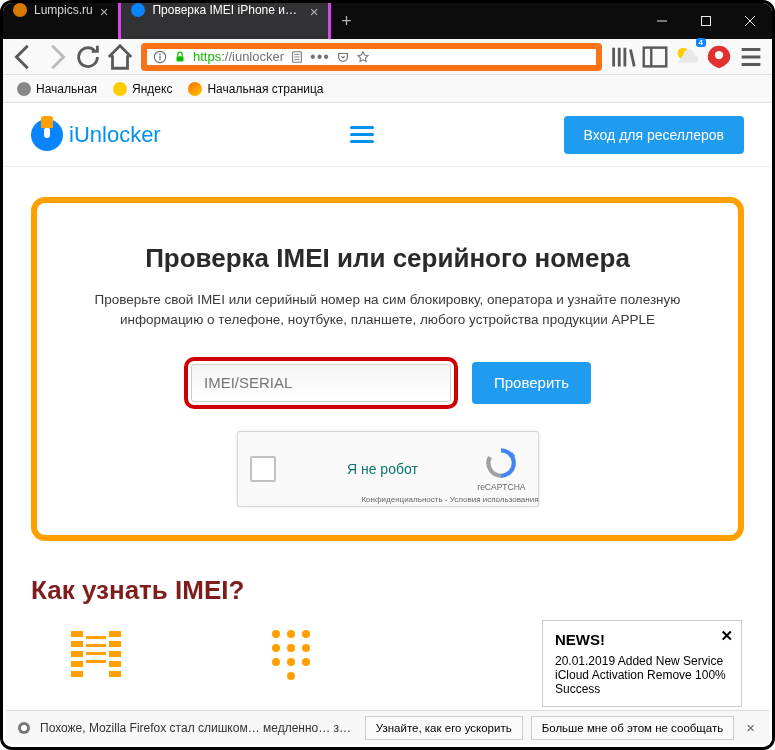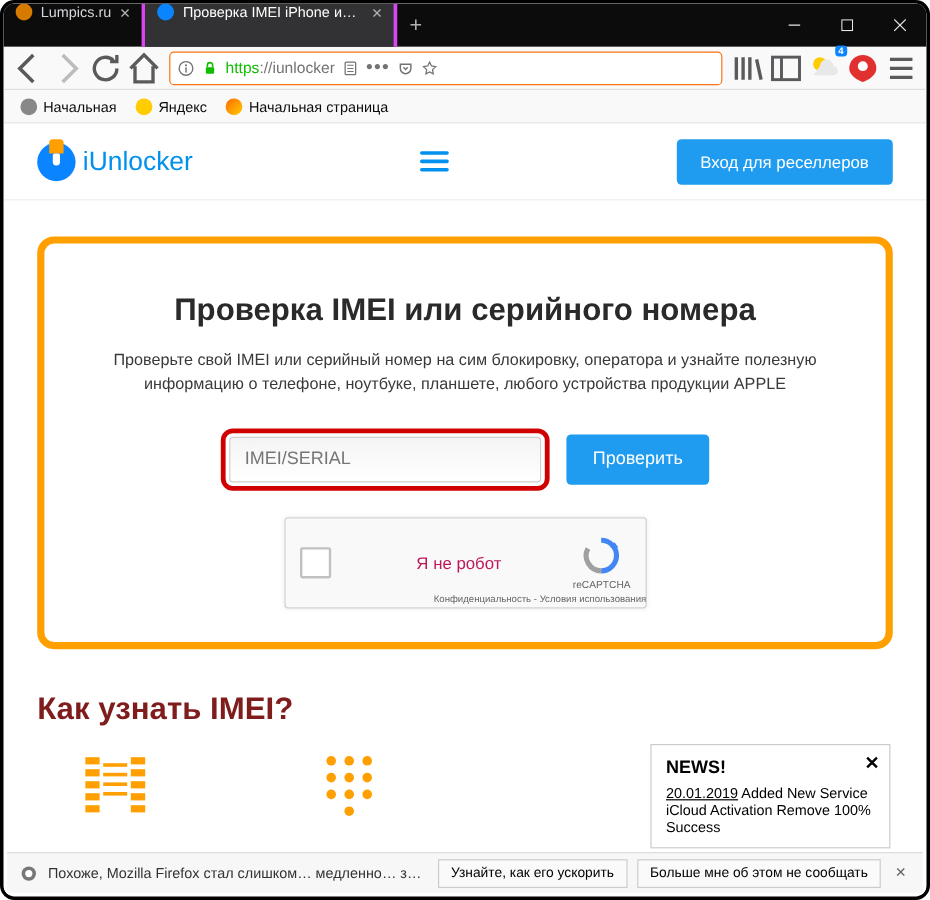--- a/index.html
+++ b/index.html
@@ -11,21 +11,21 @@
 .tab-favicon{width:14px;height:14px;border-radius:50%;flex-shrink:0}
 .tab-title{white-space:nowrap;overflow:hidden;text-overflow:ellipsis;flex:1}
 .tab-close{color:#b1b1b3;font-size:15px;cursor:pointer}
 .newtab{width:30px;display:flex;align-items:center;justify-content:center;color:#b1b1b3;font-size:18px;cursor:pointer}
 .winctrl{display:flex;align-items:center}
 .winbtn{width:44px;height:100%;display:flex;align-items:center;justify-content:center;color:#e8e8e8;cursor:pointer}
 .winbtn svg{width:10px;height:10px}
 .navbar{height:36px;background:#f9f9fa;border-bottom:1px solid #e0e0e2;display:flex;align-items:center;padding:0 6px;gap:2px}
 .navbtn{width:30px;height:30px;display:flex;align-items:center;justify-content:center;color:#5a5a5c;cursor:pointer;border-radius:4px}
 .navbtn.disabled{color:#bcbcbe}
-.urlbar{flex:1;height:28px;background:#fff;border:1px solid #f97316;border-radius:4px;display:flex;align-items:center;padding:0 6px;gap:6px;margin:0 4px}
+.urlbar{flex:1;height:28px;background:#fff;border:6px solid #f97316;border-radius:4px;display:flex;align-items:center;padding:0 6px;gap:6px;margin:0 4px}
 .urlbar svg{width:14px;height:14px;flex-shrink:0}
 .urltext{font-size:13px;color:#0c0c0d;white-space:nowrap;overflow:hidden}
 .urltext .secure{color:#12bc00}
 .urltext .grey{color:#737373}
 .rightarea{display:flex;align-items:center;gap:2px}
 .badge{position:absolute;top:-4px;right:-4px;background:#0a84ff;color:#fff;font-size:8px;padding:0 3px;border-radius:3px;font-weight:bold}
 .bookmarkbar{height:28px;background:#f9f9fa;border-bottom:1px solid #e0e0e2;display:flex;align-items:center;padding:0 8px;gap:4px;font-size:12px}
 .bkitem{display:flex;align-items:center;gap:5px;padding:3px 6px;color:#0c0c0d;cursor:pointer;border-radius:3px}
 .bkicon{width:14px;height:14px;border-radius:50%}
 .page{height:642px;overflow:hidden;background:#fff}
@@ -40,33 +40,33 @@
 .resbtn{background:#1f9cf0;color:#fff;padding:11px 20px;font-size:14px;border:none;border-radius:4px;cursor:pointer}
 .hero{margin:30px 28px 20px;border:6px solid #ffa000;border-radius:14px;padding:40px 30px 28px;text-align:center}
 .hero h1{font-size:26px;font-weight:700;color:#2a2a2a;margin-bottom:16px}
 .hero p{font-size:13.5px;color:#3a3a3a;line-height:1.5;margin-bottom:26px;padding:0 10px}
 .formrow{display:flex;justify-content:center;gap:14px;margin-bottom:22px}
 .inputwrap{position:relative;border:4px solid #d00000;border-radius:10px;padding:3px}
 .inputwrap input{width:260px;height:38px;padding:0 12px;font-size:15px;color:#999;border:1px solid #d0d0d0;border-radius:3px;background:linear-gradient(#f4f4f4,#fff)}
 .checkbtn{background:#1f9cf0;color:#fff;padding:0 22px;height:42px;font-size:15px;font-weight:500;border:none;border-radius:4px;cursor:pointer;align-self:center}
 .captcha{width:302px;height:76px;margin:0 auto;background:#f9f9f9;border:1px solid #d3d3d3;border-radius:3px;display:flex;align-items:center;padding:0 12px;box-shadow:0 0 4px rgba(0,0,0,.08)}
 .cbox{width:26px;height:26px;border:2px solid #c1c1c1;border-radius:2px;background:#fff;margin-right:12px;cursor:pointer}
-.ctext{flex:1;font-size:14px;color:#be185d}
+.ctext{flex:1;font-size:14px;color:#0f766e}
 .clogo{text-align:center;font-size:8.5px;color:#666}
 .clogo svg{width:34px;height:34px}
 .clinks{font-size:8px;color:#666;text-align:right;position:absolute;right:0;bottom:3px}
 .captcha-wrap{position:relative;display:inline-block}
 .section2{padding:14px 28px 0}
 .section2 h2{font-size:26px;font-weight:700;color:#7f1d1d;margin-bottom:20px}
 .iconrow{display:flex;gap:120px;padding-left:40px}
 .dialicon{width:70px;height:55px;position:relative}
 .newsbox{position:absolute;right:30px;bottom:40px;width:200px;background:#fff;border:1px solid #ccc;padding:10px 12px;font-size:12px}
 .newsbox .nclose{position:absolute;top:6px;right:8px;font-size:15px;font-weight:bold;color:#000;cursor:pointer}
 .newsbox h4{font-size:15px;margin-bottom:6px}
-.newsbox .ndate{text-decoration:underline}
+.newsbox .ndate{}
 .bottombar{position:absolute;bottom:3px;left:3px;right:3px;height:34px;background:#f7f7f7;border-top:1px solid #ddd;display:flex;align-items:center;padding:0 10px;font-size:12px;gap:8px}
 .bmsg{flex:1;color:#333;white-space:nowrap;overflow:hidden;text-overflow:ellipsis}
 .bbtn{padding:5px 10px;background:#fafafa;border:1px solid #ccc;font-size:11.5px;cursor:pointer}
 .bclose{font-size:15px;color:#666;cursor:pointer;padding:0 4px}
 </style>
 </head>
 <body>
 
 <div class="titlebar">
   <div class="tabs">

